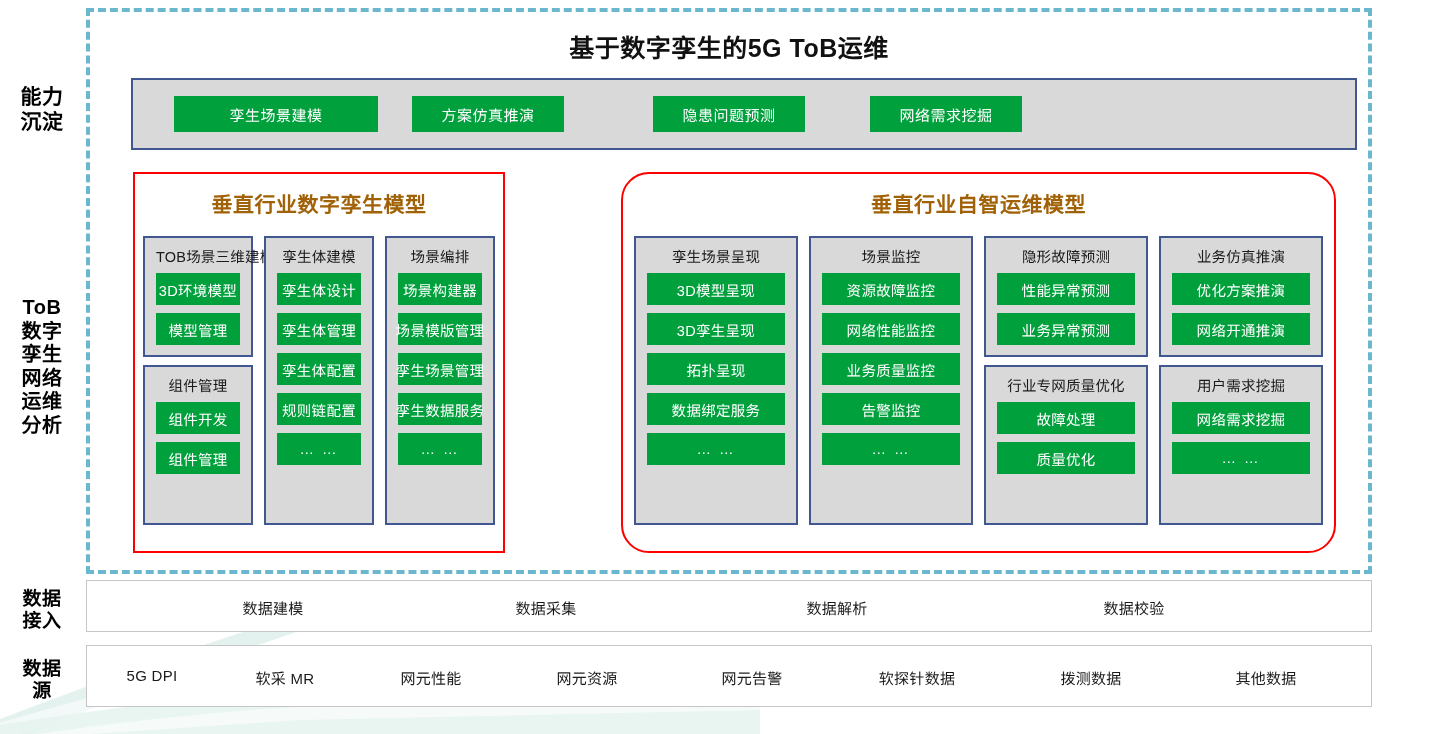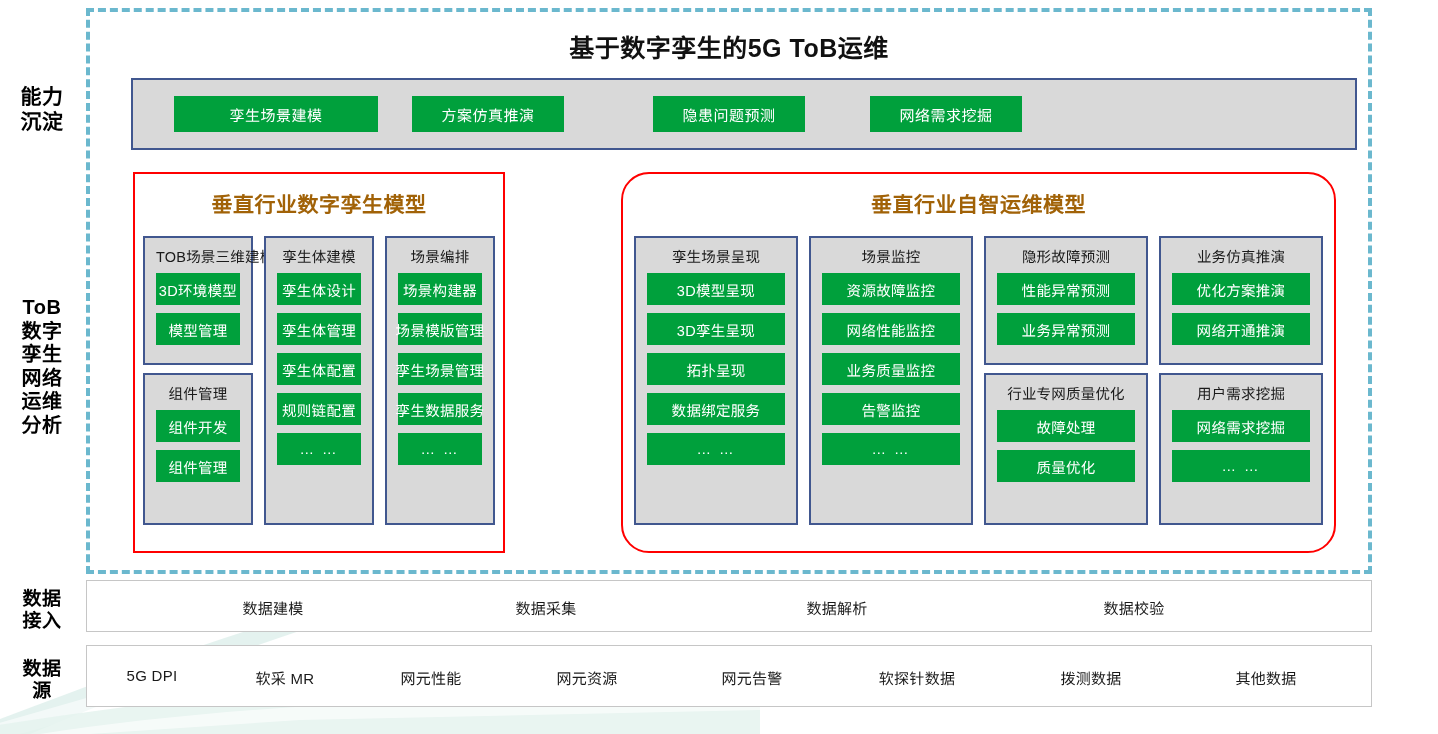--- a/index.html
+++ b/index.html
@@ -155,21 +155,21 @@
     color: #ffffff;
     font-size: 14.5px;
     height: 32px;
     display: flex;
     align-items: center;
     justify-content: center;
     margin-bottom: 8px;
     white-space: nowrap;
     letter-spacing: 0.3px;
   }
-  .chip:last-child { margin-bottom: 8px; }
+  .chip:last-child { margin-bottom: 0; }
   .chip.ellipsis { letter-spacing: 2px; }
 
   
   .bottom-band {
     position: absolute;
     left: 86px;
     width: 1286px;
     background: #ffffff;
     border: 1px solid #c6c6c6;
     display: flex;

